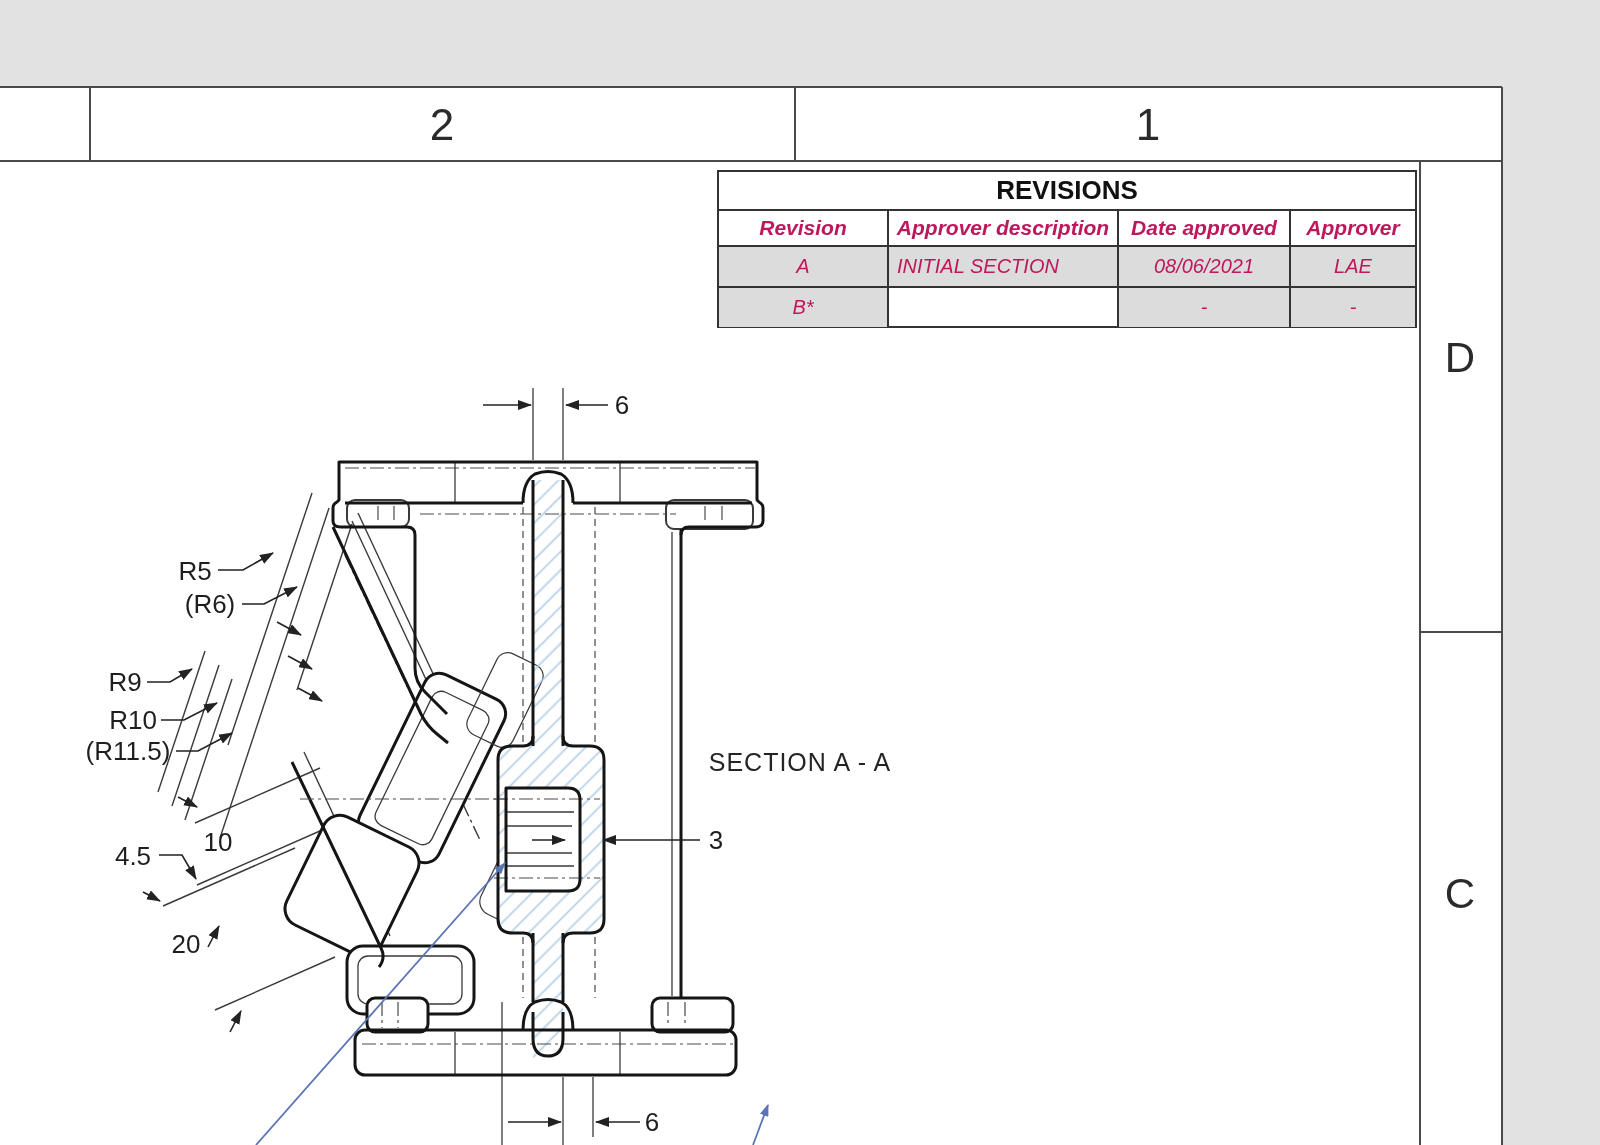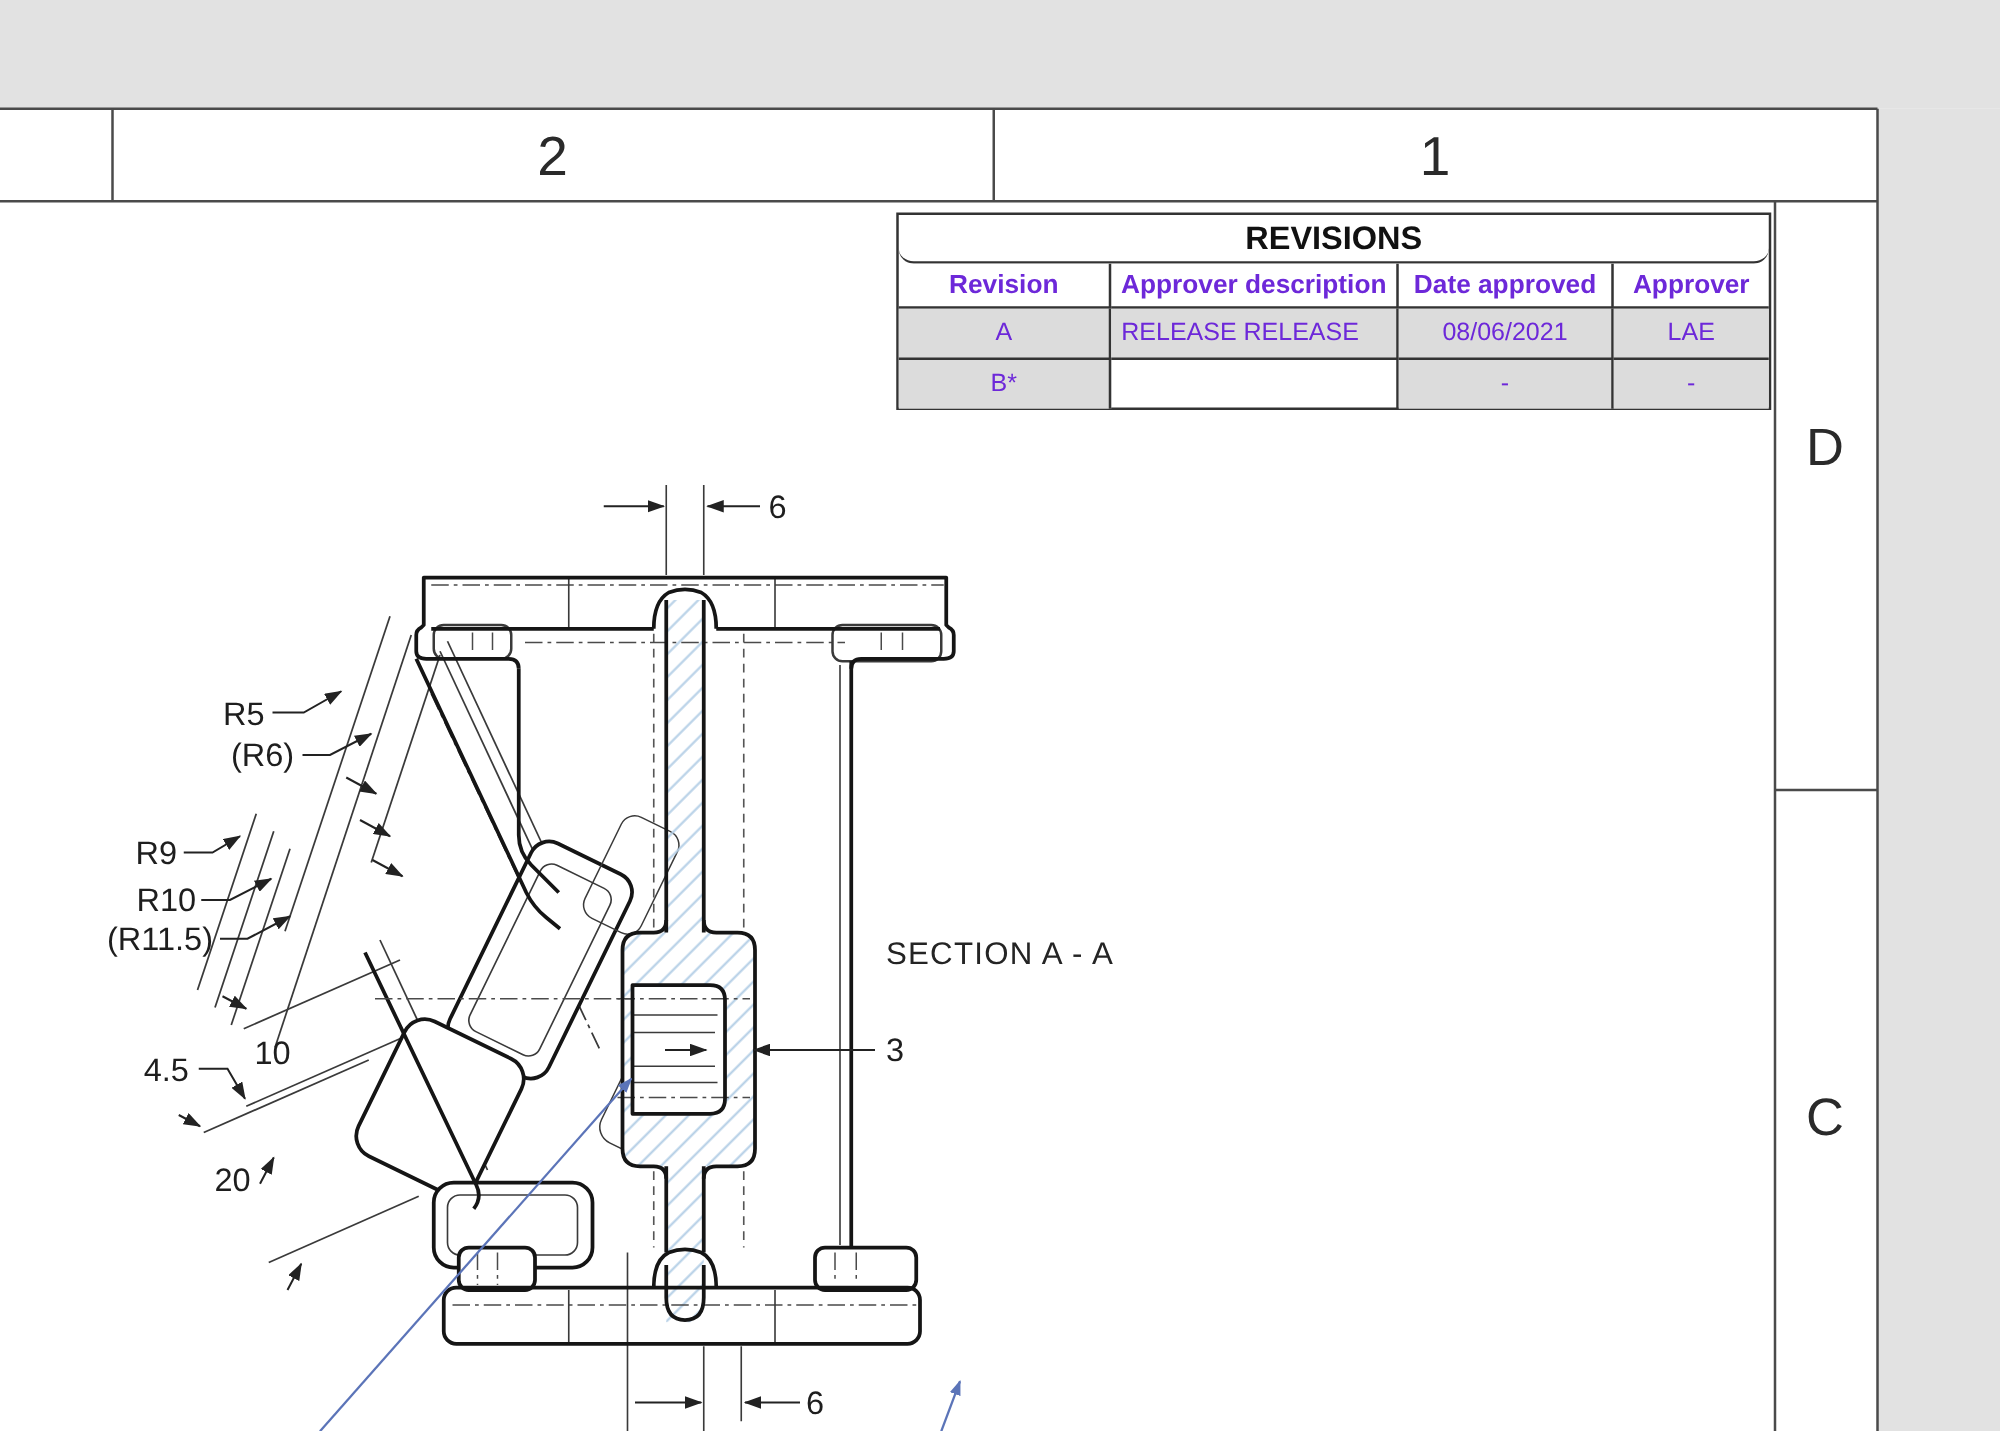--- a/index.html
+++ b/index.html
@@ -4,27 +4,27 @@
 <style>
   html,body{margin:0;padding:0;background:#ffffff;}
   #stage{position:relative;width:1600px;height:1145px;overflow:hidden;background:#ffffff;
          font-family:"Liberation Sans",sans-serif;}
   #cad-svg{position:absolute;left:0;top:0;}
   
   #rev-table{position:absolute;left:717px;top:170px;width:700px;height:158px;
              border:2px solid #333;box-sizing:border-box;background:#fff;}
   .tbl-row{display:grid;grid-template-columns:170px 230px 172px 124px;box-sizing:border-box;}
   .tbl-title{height:37px;display:flex;align-items:center;justify-content:center;
-             font-size:26px;font-weight:bold;color:#111;border-bottom:2px solid #333;border-radius:12px;}
+             font-size:26px;font-weight:bold;color:#111;border-bottom:2px solid #333;}
   .hdr{height:36px;}
   .hdr .cell{font-weight:bold;font-size:21px;}
   .row-a .cell, .row-b .cell{font-size:20px;}
-  .cell{display:flex;align-items:center;justify-content:center;color:#6d28d9;
+  .cell{display:flex;align-items:center;justify-content:center;color:#be185d;
         border-right:2px solid #333;border-bottom:2px solid #333;box-sizing:border-box;
-        white-space:nowrap;overflow:hidden;}
+        white-space:nowrap;overflow:hidden;font-style:italic;}
   .cell:last-child{border-right:none;text-align:right;}
   .row-b .cell{border-bottom:none;}
   .cell.left{justify-content:flex-start;padding-left:8px;}
   .shade{background:#dcdcdc;}
   .row-a{height:41px;}
   .row-b{height:39px;}
 </style>
 </head>
 <body>
 
@@ -233,21 +233,21 @@
 <div id="rev-table">
   <div class="tbl-title">REVISIONS</div>
   <div class="tbl-row hdr">
     <div class="cell">Revision</div>
     <div class="cell">Approver description</div>
     <div class="cell">Date approved</div>
     <div class="cell">Approver</div>
   </div>
   <div class="tbl-row row-a">
     <div class="cell shade">A</div>
-    <div class="cell shade left">RELEASE RELEASE</div>
+    <div class="cell shade left">INITIAL SECTION</div>
     <div class="cell shade">08/06/2021</div>
     <div class="cell shade">LAE</div>
   </div>
   <div class="tbl-row row-b">
     <div class="cell shade">B*</div>
     <div class="cell left"></div>
     <div class="cell shade">-</div>
     <div class="cell shade">-</div>
   </div>
 </div>

